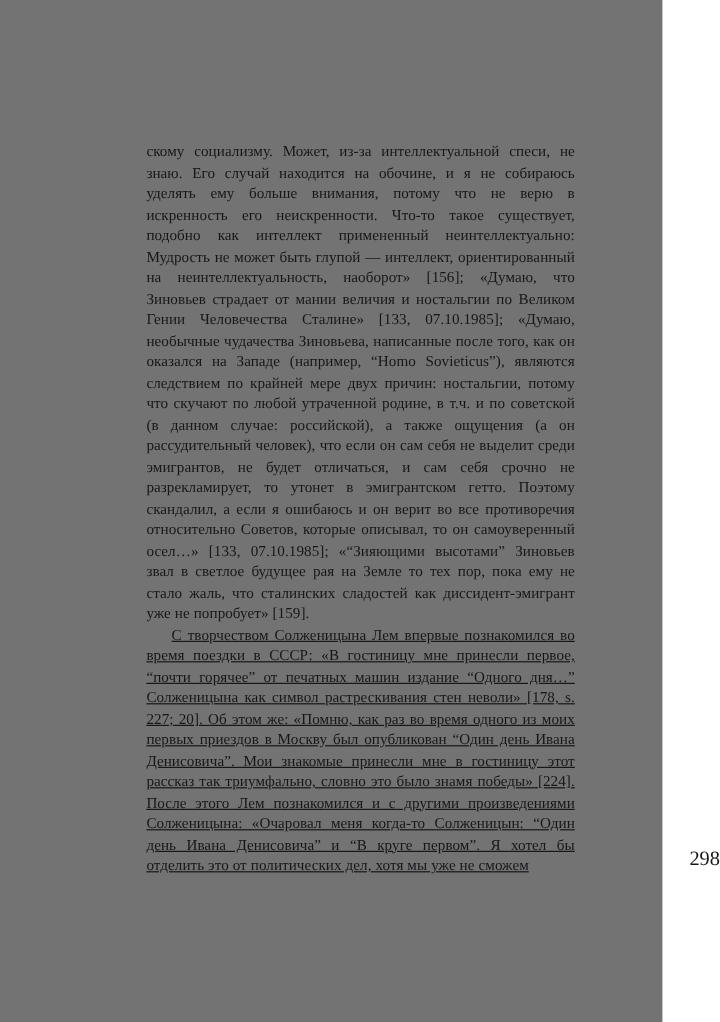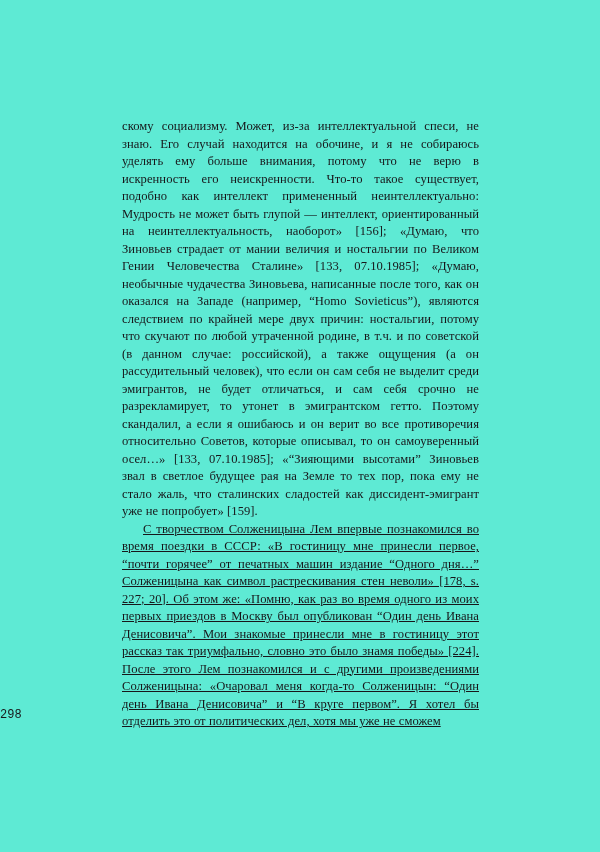--- a/index.html
+++ b/index.html
@@ -8,23 +8,23 @@
   }
   body {
     width: 600px;
     height: 852px;
     background: #ffffff;
     font-family: "Liberation Serif", "DejaVu Serif", serif;
     overflow: hidden;
   }
   .page {
     position: relative;
-    width: 600px;
+    width: 552px;
     height: 852px;
-    background: #5eead4;
+    background: #737373;
   }
   .text-block {
     position: absolute;
     left: 122px;
     top: 118px;
     width: 357px;
   }
   .para {
     margin: 0;
     text-align: justify;
@@ -38,25 +38,25 @@
   }
   .para + .para {
     text-indent: 21px;
     text-decoration: underline;
   }
   .page-number {
     position: absolute;
     left: 0;
     top: 707px;
     width: 600px;
-    text-align: left;
-    font-size: 12px;
+    text-align: right;
+    font-size: 17px;
     line-height: 17.5px;
     color: #17171a;
-    font-family: Liberation Mono, monospace;
+    font-family: Liberation Serif, serif;
   }
 </style>
 </head>
 <body>
 
 <div class="page">
 
   <div class="text-block">
     <p class="para">скому социализму. Может, из-за интеллектуальной спеси, не знаю. Его случай находится на обочине, и я не собираюсь уделять ему больше внимания, потому что не верю в искренность его неискренности. Что-то такое существует, подобно как интеллект примененный неинтеллектуально: Мудрость не может быть глупой — интеллект, ориентированный на неинтеллектуальность, наоборот» [156]; «Думаю, что Зиновьев страдает от мании величия и ностальгии по Великом Гении Человечества Сталине» [133, 07.10.1985]; «Думаю, необычные чудачества Зиновьева, написанные после того, как он оказался на Западе (например, “Homo Sovieticus”), являются следствием по крайней мере двух причин: ностальгии, потому что скучают по любой утраченной родине, в т.ч. и по советской (в данном случае: российской), а также ощущения (а он рассудительный человек), что если он сам себя не выделит среди эмигрантов, не будет отличаться, и сам себя срочно не разрекламирует, то утонет в эмигрантском гетто. Поэтому скандалил, а если я ошибаюсь и он верит во все противоречия относительно Советов, которые описывал, то он самоуверенный осел…» [133, 07.10.1985]; «“Зияющими высотами” Зиновьев звал в светлое будущее рая на Земле то тех пор, пока ему не стало жаль, что сталинских сладостей как диссидент-эмигрант уже не попробует» [159].</p>
     <p class="para">С творчеством Солженицына Лем впервые познакомился во время поездки в СССР: «В гостиницу мне принесли первое, “почти горячее” от печатных машин издание “Одного дня…” Солженицына как символ растрескивания стен неволи» [178, s. 227; 20]. Об этом же: «Помню, как раз во время одного из моих первых приездов в Москву был опубликован “Один день Ивана Денисовича”. Мои знакомые принесли мне в гостиницу этот рассказ так триумфально, словно это было знамя победы» [224]. После этого Лем познакомился и с другими произведениями Солженицына: «Очаровал меня когда-то Солженицын: “Один день Ивана Денисовича” и “В круге первом”. Я хотел бы отделить это от политических дел, хотя мы уже не сможем</p>

